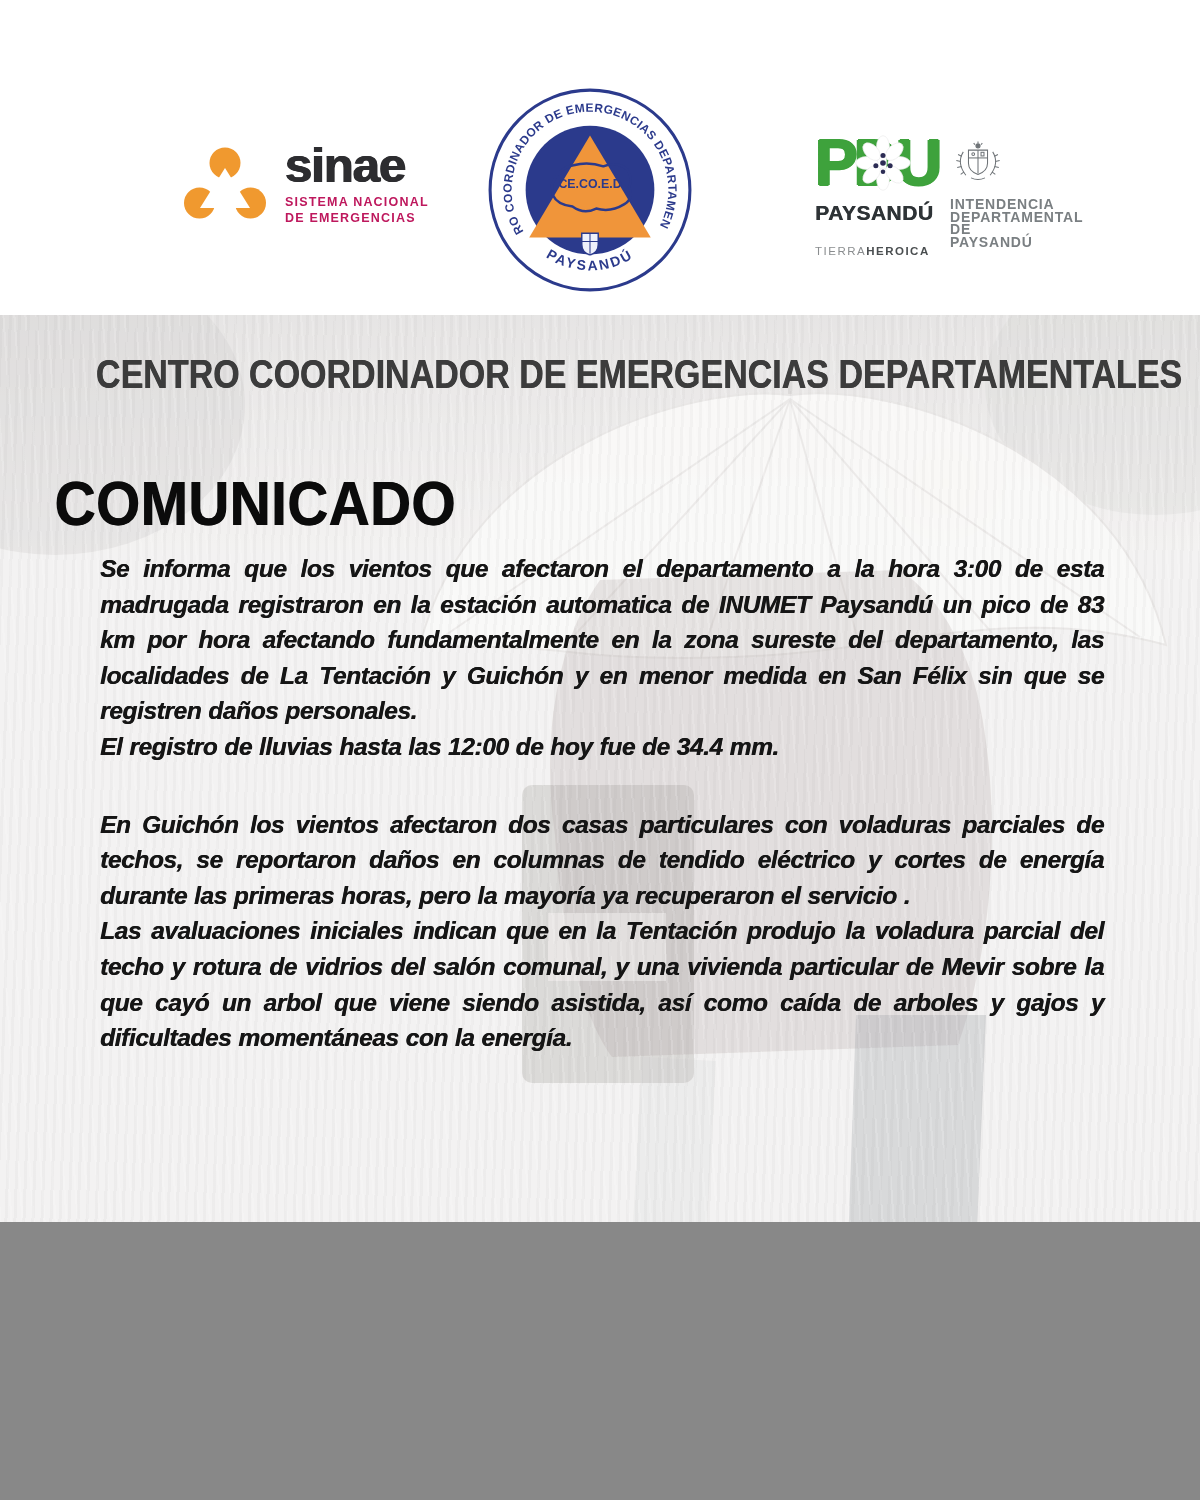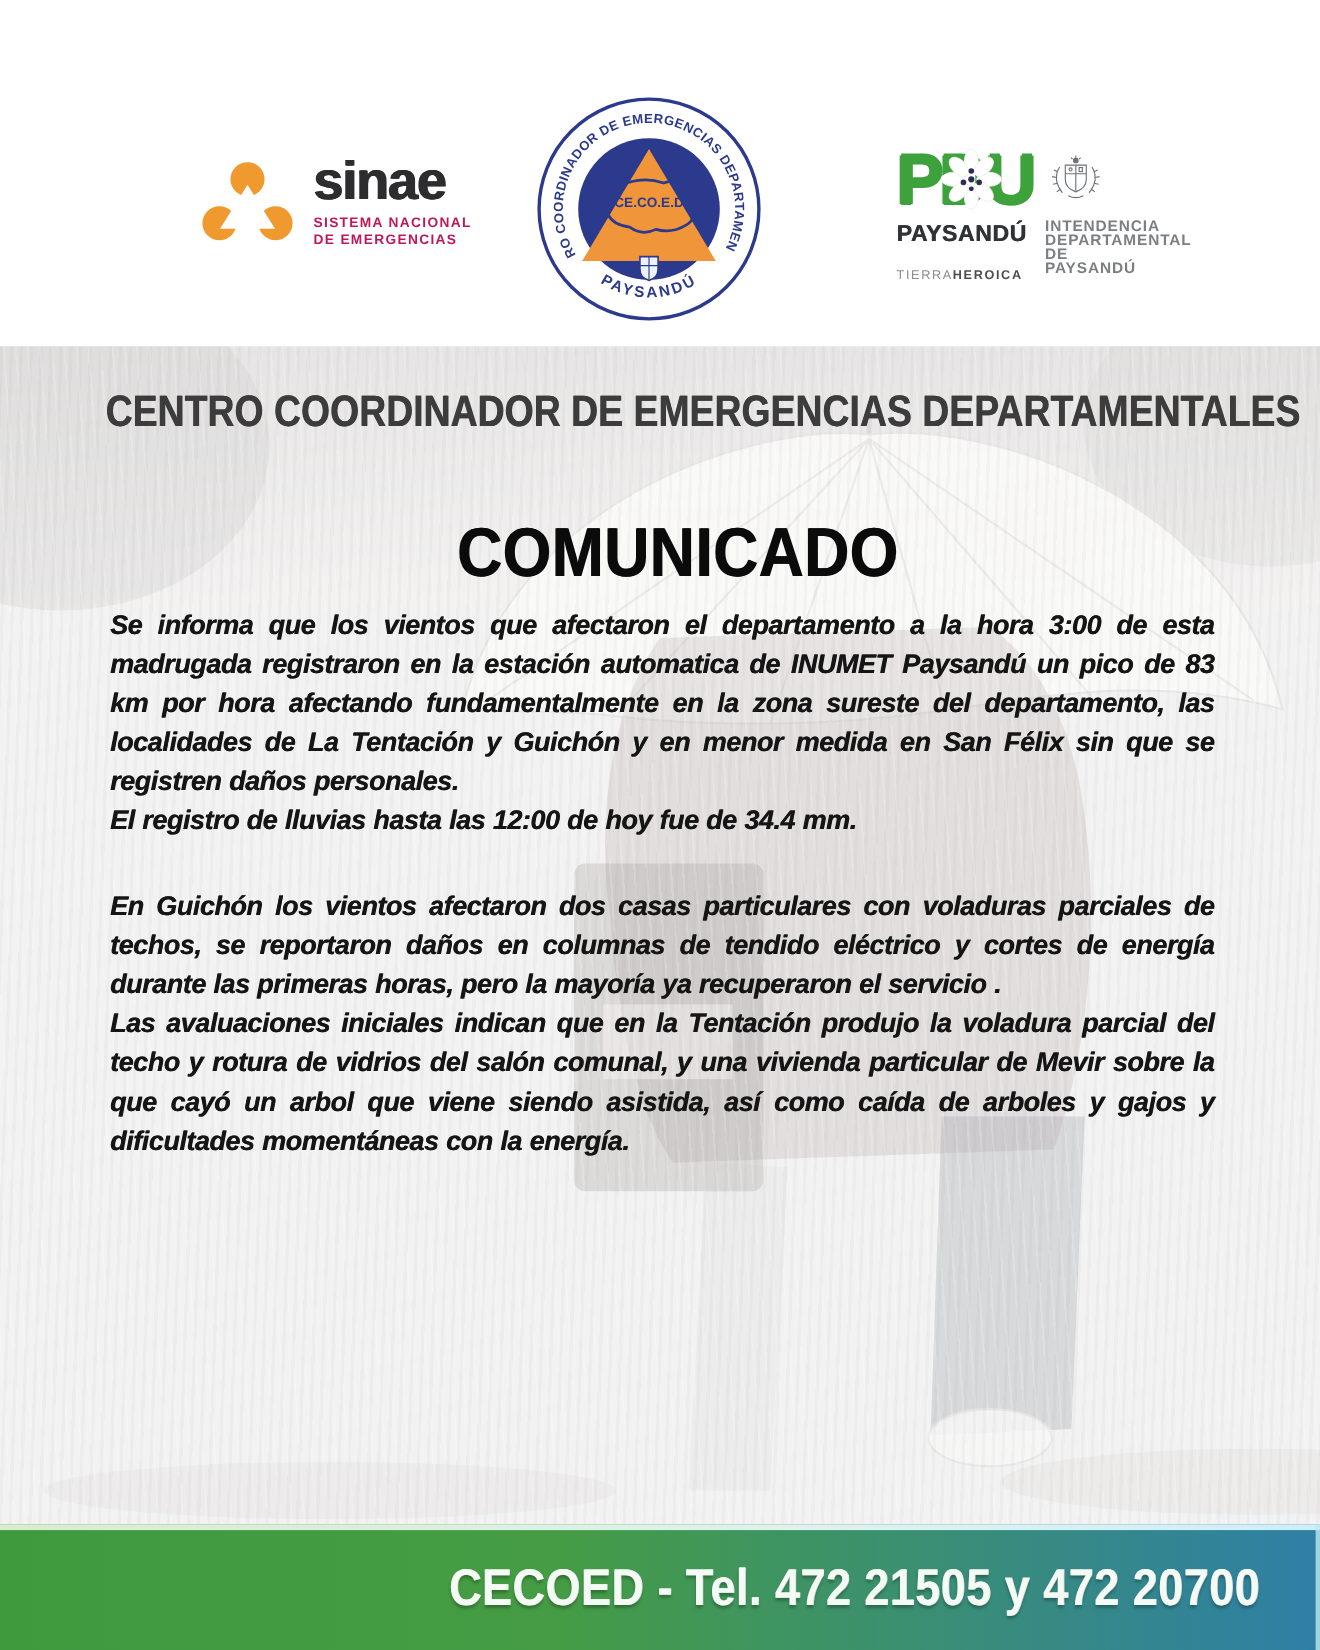--- a/index.html
+++ b/index.html
@@ -1,17 +1,17 @@
 <!DOCTYPE html>
 <html><head>
 <meta charset="utf-8">
 <style>
   html,body{margin:0;padding:0;background:#888;}
   .page{
-    position:relative; width:1200px; height:1500px; margin:0 auto;
+    position:relative; width:1200px; height:1222px; margin:0 auto;
     background:#ffffff; overflow:hidden;
     font-family:"Liberation Sans", sans-serif;
   }
   
   .logo-band{position:absolute;top:0;left:0;width:1200px;height:315px;background:#ffffff;}
   .sinae{position:absolute;left:183px;top:142px;display:flex;align-items:flex-start;}
   .sinae-icon{width:84px;height:76px;margin-top:4px;}
   .sinae-textcol{margin-left:18px;}
   .sinae-word{
     font-size:49px;font-weight:bold;color:#2d2d30;letter-spacing:-1px;line-height:46px;
@@ -44,21 +44,21 @@
       repeating-linear-gradient(86deg, rgba(255,255,255,0.16) 0 2px, rgba(255,255,255,0) 2px 11px);
   }
   
   .content{position:absolute;left:0;top:315px;width:1200px;height:1071px;}
   .main-title{position:absolute;left:0;right:0;top:37px;text-align:center;white-space:nowrap;}
   .main-title span{
     display:inline-block;transform:scaleX(0.85);transform-origin:center;
     font-size:40px;font-weight:bold;color:#3c3c3c;letter-spacing:0px;
     text-shadow:0.6px 0 0 #3c3c3c;
   }
-  .heading{position:absolute;left:4px;right:0;top:152px;text-align:center;white-space:nowrap;padding-left:28px;}
+  .heading{position:absolute;left:4px;right:0;top:152px;white-space:nowrap;padding-left:28px;}
   .heading span{
     display:inline-block;transform:scaleX(0.90);transform-origin:center;
     font-size:63px;font-weight:bold;color:#0b0b0b;letter-spacing:0.5px;
     text-shadow:1px 0 0 #0b0b0b;
   }
   .body-text{position:absolute;left:100px;top:236px;width:1004px;}
   .body-text p{
     margin:0;text-align:justify;
     font-size:24.5px;font-weight:bold;color:#151515;
     letter-spacing:-0.4px;word-spacing:0.5px;line-height:35.6px;

